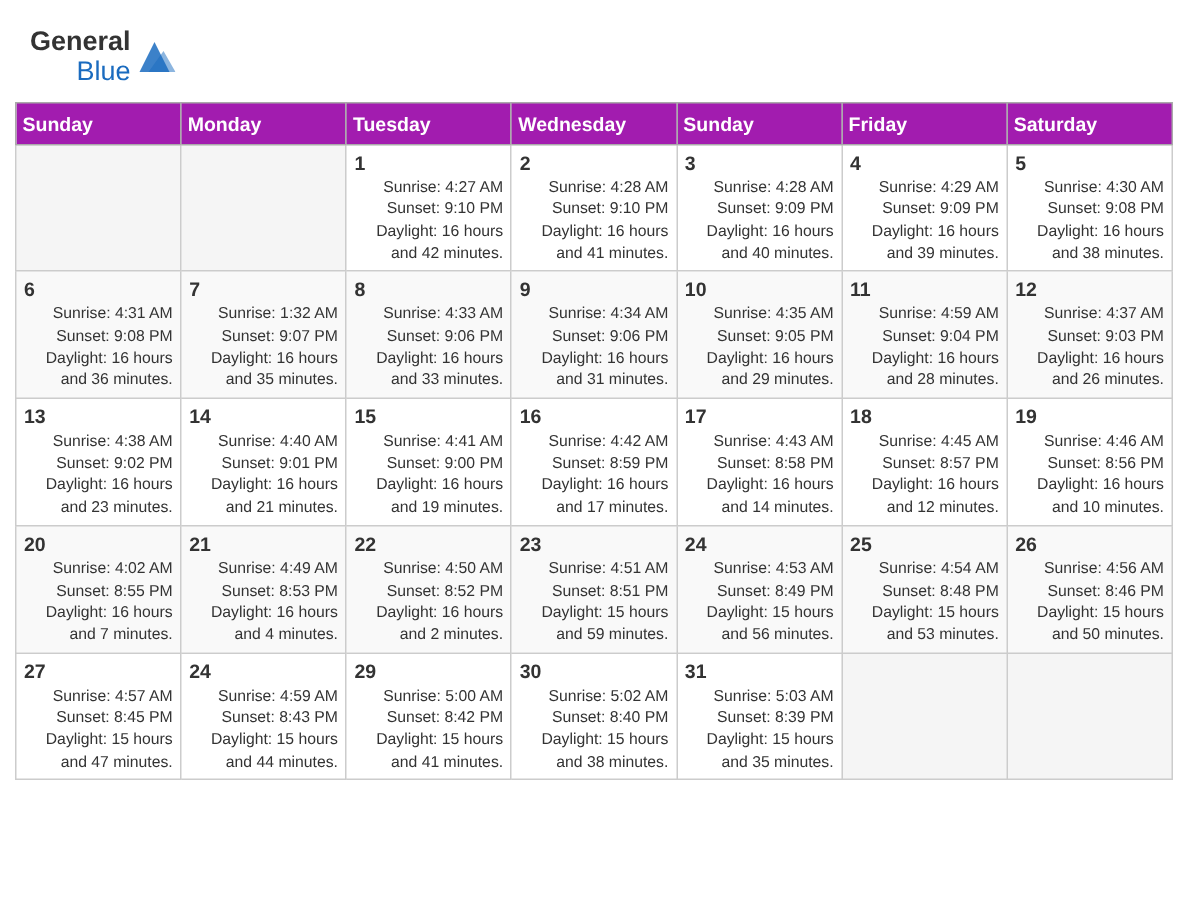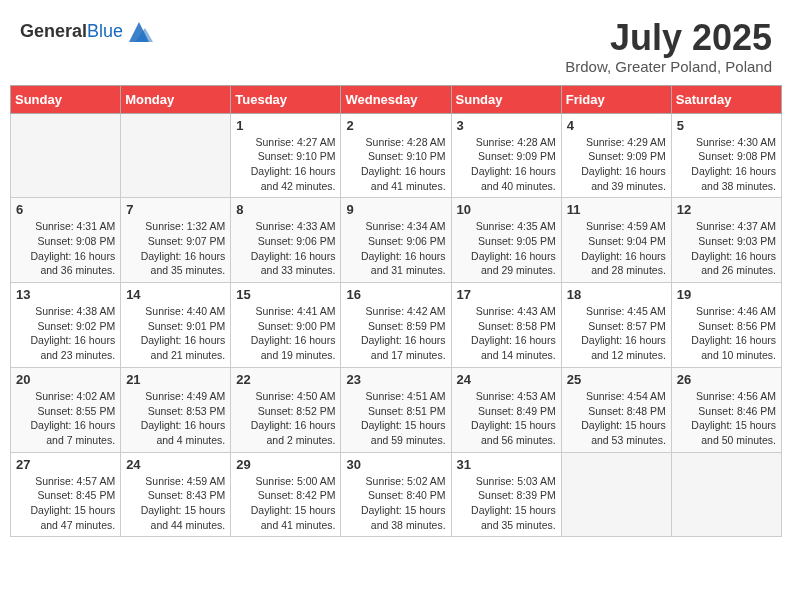--- a/index.html
+++ b/index.html
@@ -15,21 +15,21 @@
       justify-content: space-between;
       align-items: flex-start;
       padding: 8px 10px 4px 10px;
     }
     .logo {
       display: flex;
       align-items: center;
     }
     .logo-text {
       display: flex;
-      flex-direction: row;
+      flex-direction: column;
       line-height: 1.1;
       text-align: right;
     }
     .logo-general {
       font-size: 18px;
       font-weight: bold;
       color: #333;
     }
     .logo-blue {
       font-size: 18px;
@@ -53,21 +53,21 @@
     .location {
       font-size: 15px;
       color: #555;
     }
     .calendar {
       width: 100%;
       border-collapse: collapse;
       margin-top: 6px;
     }
     .calendar th {
-      background-color: #ef4444;
+      background-color: #a21caf;
       color: #fff;
       font-size: 13px;
       font-weight: bold;
       padding: 6px 4px;
       text-align: left;
       border: 1px solid #aaa;
     }
     .calendar td {
       vertical-align: top;
       border: 1px solid #ccc;
@@ -105,24 +105,20 @@
   <div class="logo">
     <div class="logo-text">
       <span class="logo-general">General</span>
       <span class="logo-blue">Blue</span>
     </div>
     <svg class="logo-icon" viewBox="0 0 28 28">
       <polygon points="4,24 14,4 24,24" fill="#1a6bbf" opacity="0.85"></polygon>
       <polygon points="10,24 20,10 28,24" fill="#1a6bbf" opacity="0.5"></polygon>
     </svg>
   </div>
-  <div class="title-section">
-    <div class="month-year">July 2025</div>
-    <div class="location">Brdow, Greater Poland, Poland</div>
-  </div>
 </div>
 
 <table class="calendar">
   <thead>
     <tr>
     <th>Sunday</th>
         <th>Monday</th>
         <th>Tuesday</th>
         <th>Wednesday</th>
         <th>Sunday</th>

